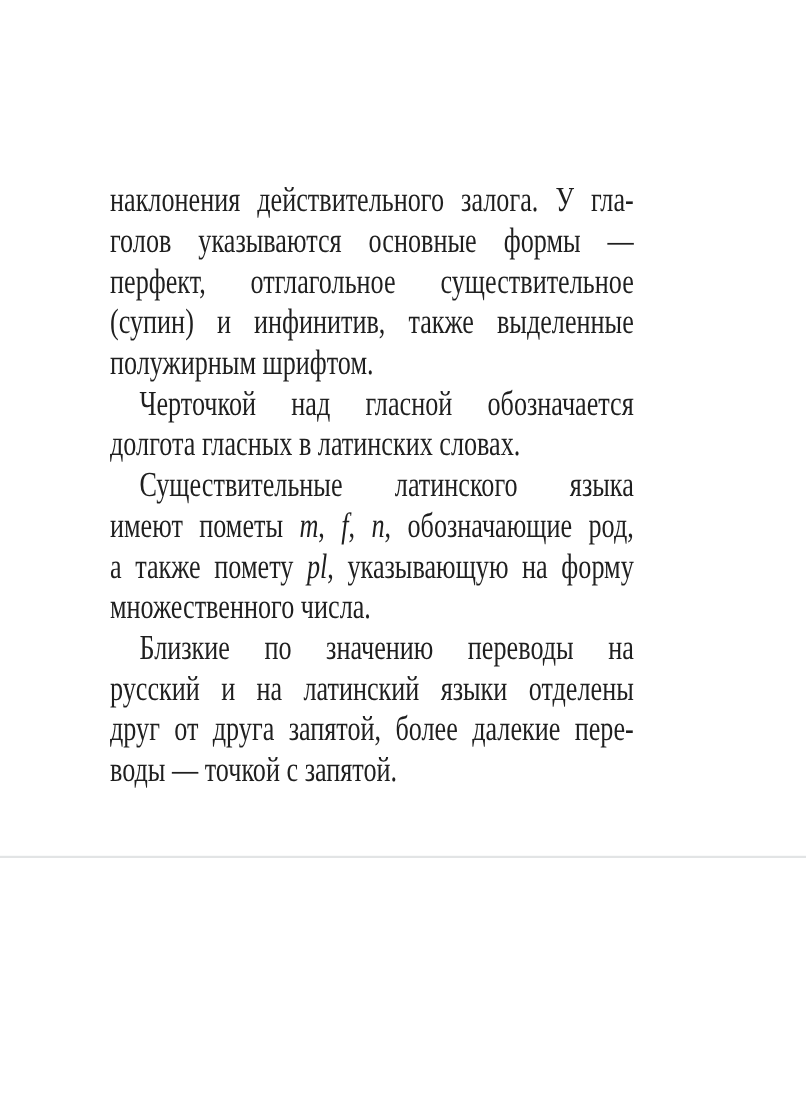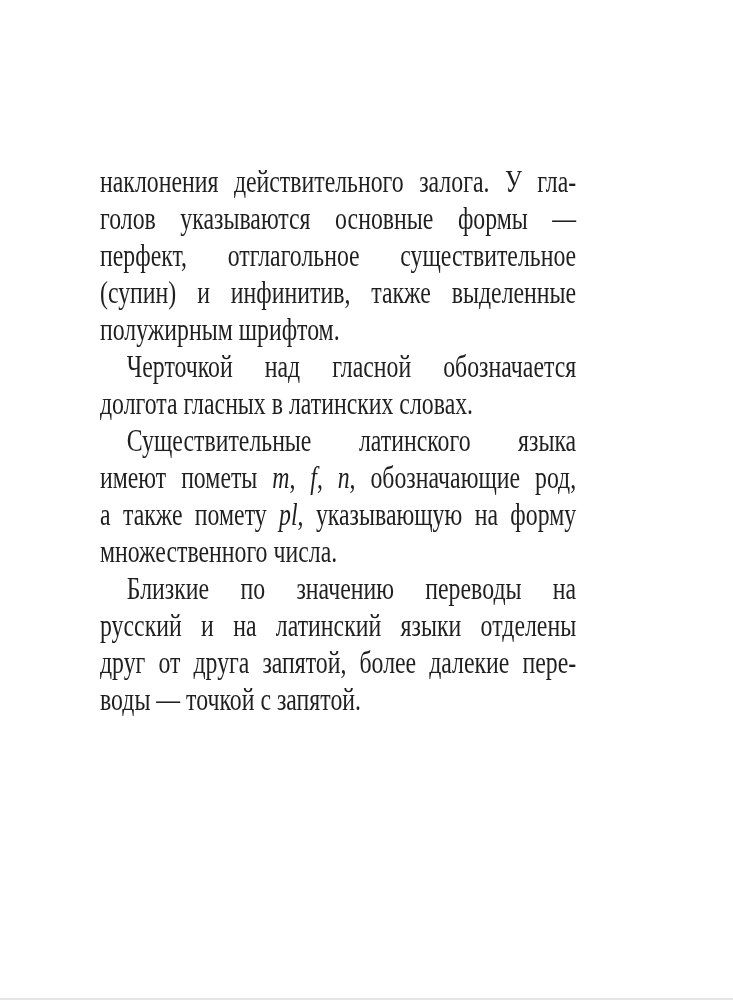--- a/index.html
+++ b/index.html
@@ -3,21 +3,21 @@
 <meta charset="utf-8">
 <style>
   html, body {
     margin: 0;
     padding: 0;
     background: #ffffff;
   }
   .page {
     position: relative;
     width: 733px;
-    height: 1000px;
+    height: 780px;
     background: #ffffff;
     overflow: hidden;
     font-family: "Liberation Serif", "DejaVu Serif", serif;
   }
   .text-block {
     position: absolute;
     left: 100px;
     top: 163px;
     width: 640px;
     transform: scaleX(0.744);

